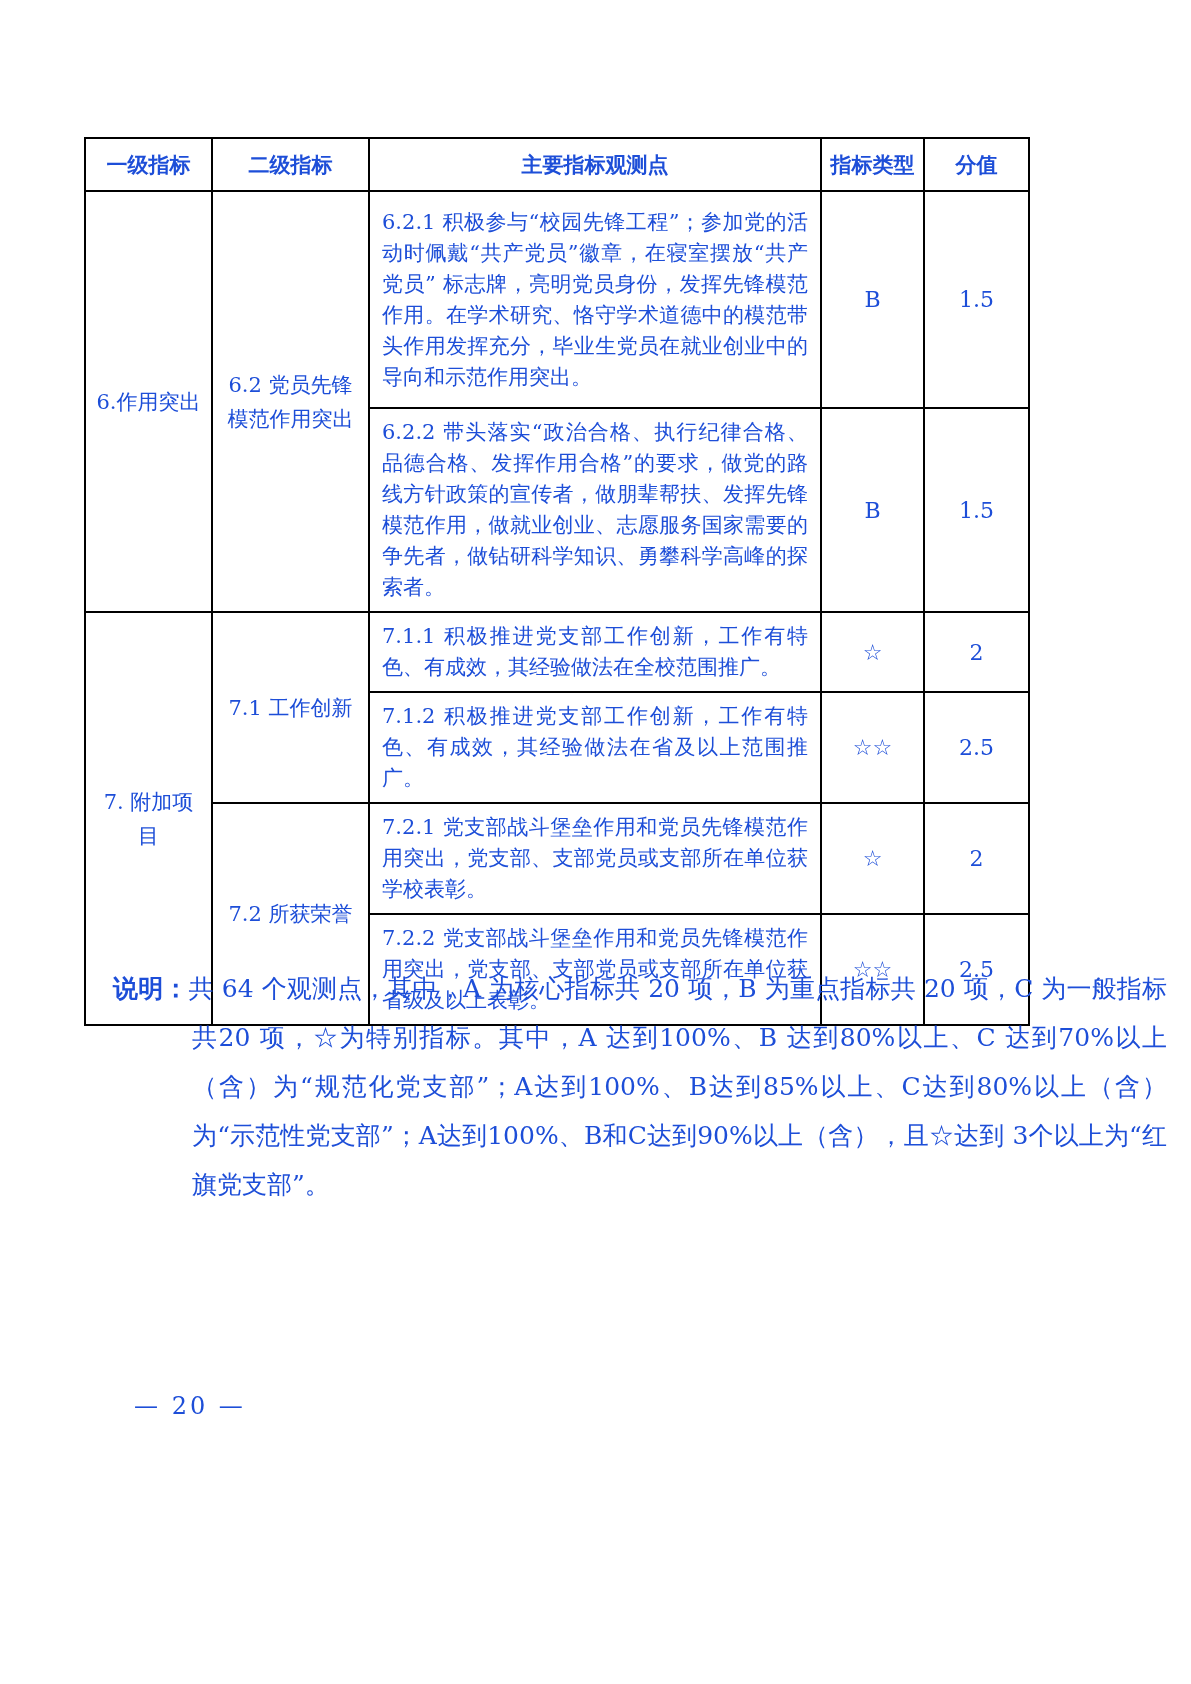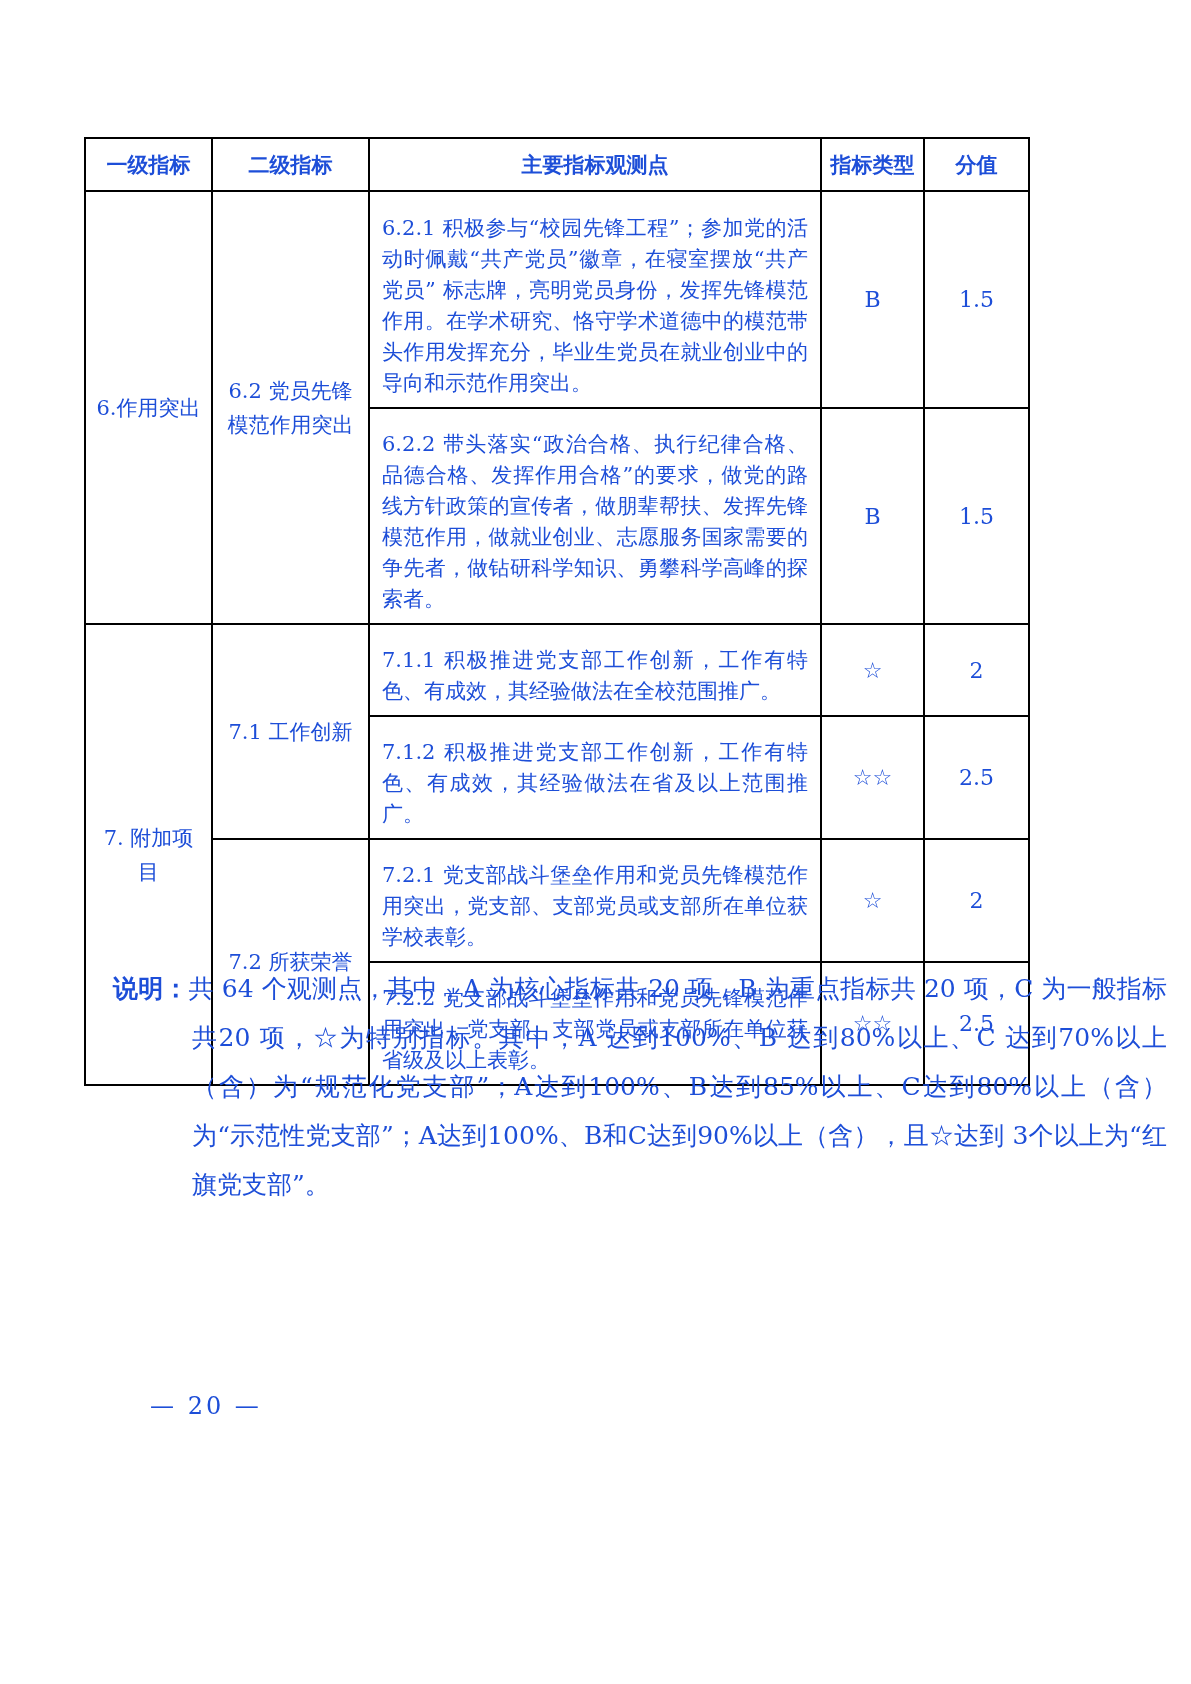--- a/index.html
+++ b/index.html
@@ -34,21 +34,21 @@
   .level1-cell, .level2-cell {
     text-align:center;
     font-size:21px;
     padding:4px 10px;
     line-height:34px;
   }
   .obs-cell {
     font-size:21px;
     line-height:31px;
     text-align:justify;
-    padding:20px 12px 8px 12px;
+    padding:8px 12px 8px 12px;
   }
   .type-cell {
     text-align:center;
     font-size:22px;
     padding:0 4px;
   }
   .score-cell {
     text-align:center;
     font-size:22px;
     padding:0 4px;
@@ -65,21 +65,21 @@
     padding-left:79px;
     text-indent:-79px;
   }
   .note-label {
     font-family:"DejaVu Sans", sans-serif;
     font-weight:bold;
   }
 
   .page-footer {
     position:absolute;
-    left:150px; top:1392px;
+    left:134px; top:1392px;
     font-size:24px;
     letter-spacing:3px;
   }
 </style>
 </head>
 <body>
 
 <div class="page">
 
   <table class="indicator-table">

